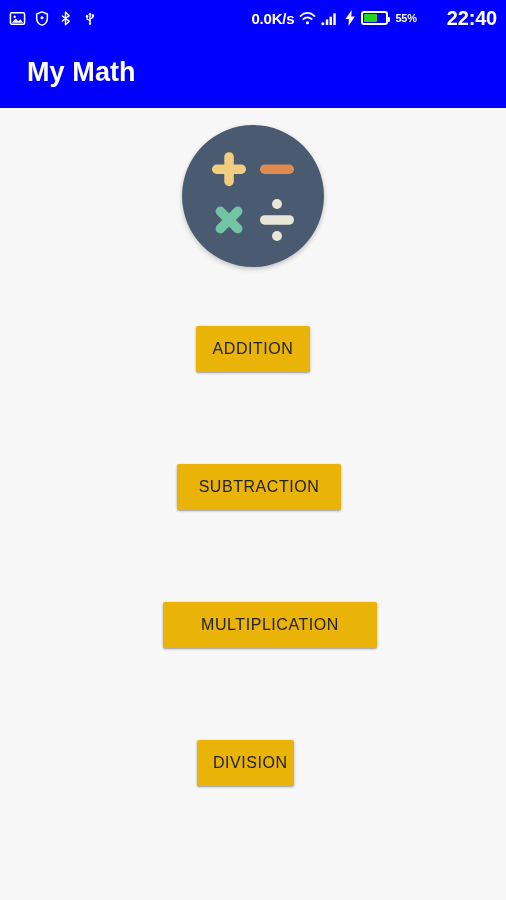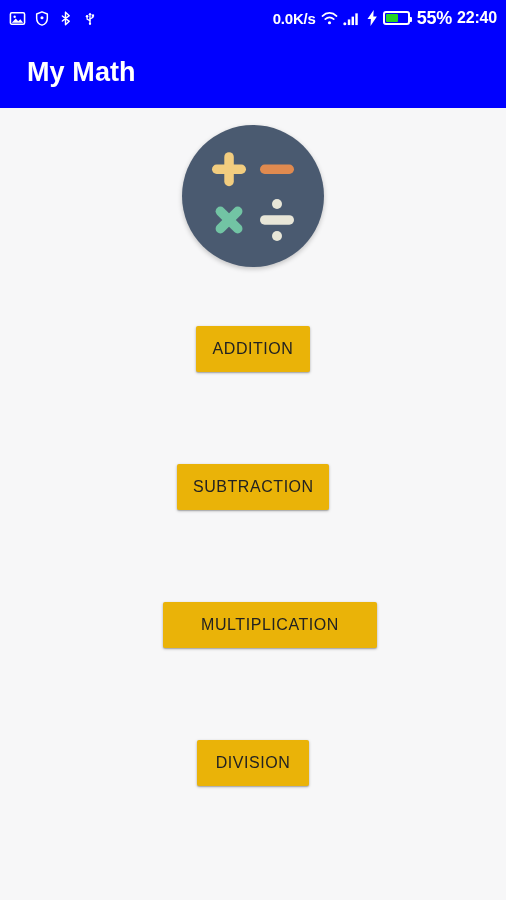--- a/index.html
+++ b/index.html
@@ -49,22 +49,22 @@
   .sb-icon svg { display: block; }
   .sb-text {
     font-size: 15.5px;
     font-weight: bold;
     color: #ffffff;
     letter-spacing: -0.2px;
     line-height: 1;
     white-space: nowrap;
   }
   #net-speed { font-size: 15px; }
-  #battery-pct { font-size: 18px; }
-  #clock { font-size: 16px; }
+  #battery-pct { font-size: 11px; }
+  #clock { font-size: 20px; margin-left: 25px; }
 
   
   .battery {
     position: relative;
     width: 27px;
     height: 14px;
     border: 2px solid #ffffff;
     border-radius: 3px;
     box-sizing: border-box;
     margin-right: 2px;
@@ -138,23 +138,23 @@
     font-size: 16px;
     letter-spacing: 0.55px;
     height: 46px;
     box-shadow: 0 1px 3px rgba(0,0,0,0.28), 0 1px 1px rgba(0,0,0,0.14);
     cursor: pointer;
     padding: 0 16px;
     white-space: nowrap;
     text-align: center;
   }
   #btn-addition        { left: 196px; top: 218px; width: 114px; }
-  #btn-subtraction     { left: 177px; top: 356px; width: 152px; }
+  #btn-subtraction     { left: 177px; top: 356px; width: 164px; }
   #btn-multiplication  { left: 163px; top: 494px; width: 214px; }
-  #btn-division        { left: 197px; top: 632px; width: 112px; }
+  #btn-division        { left: 197px; top: 632px; width: 97px; }
 </style>
 </head>
 <body>
 
 <div id="status-bar">
 
   <div class="status-left">
     <span class="sb-icon">
       <svg width="17" height="17" viewBox="0 0 24 24">
         <rect x="2" y="4" width="20" height="16" rx="2" fill="none" stroke="#ffffff" stroke-width="2.2"></rect>

